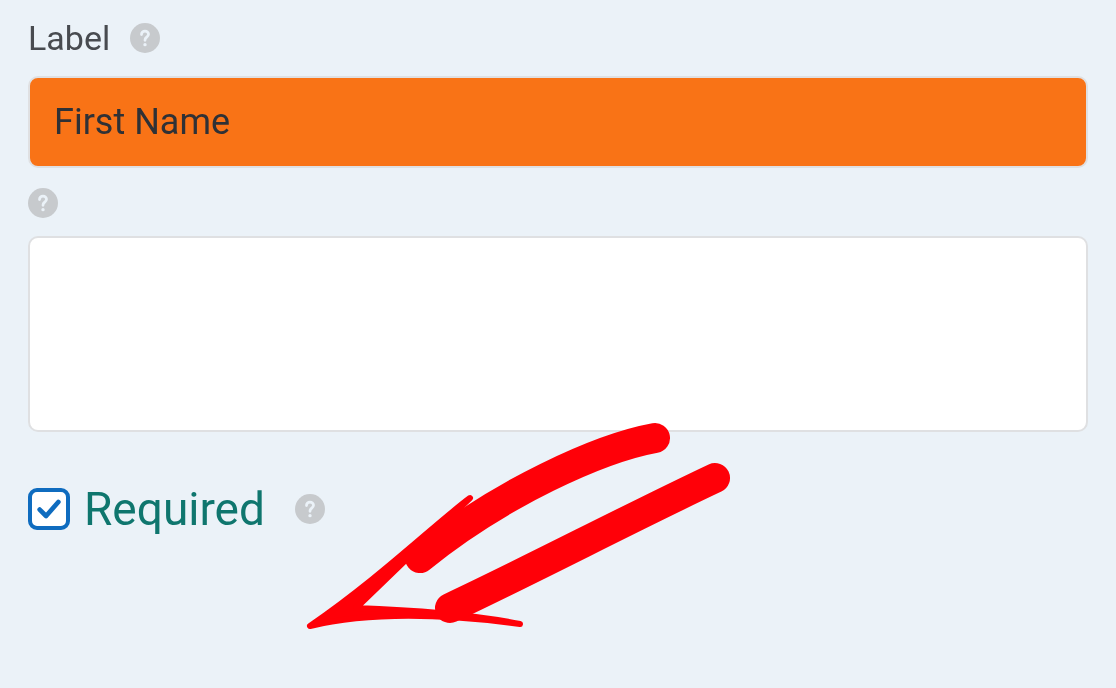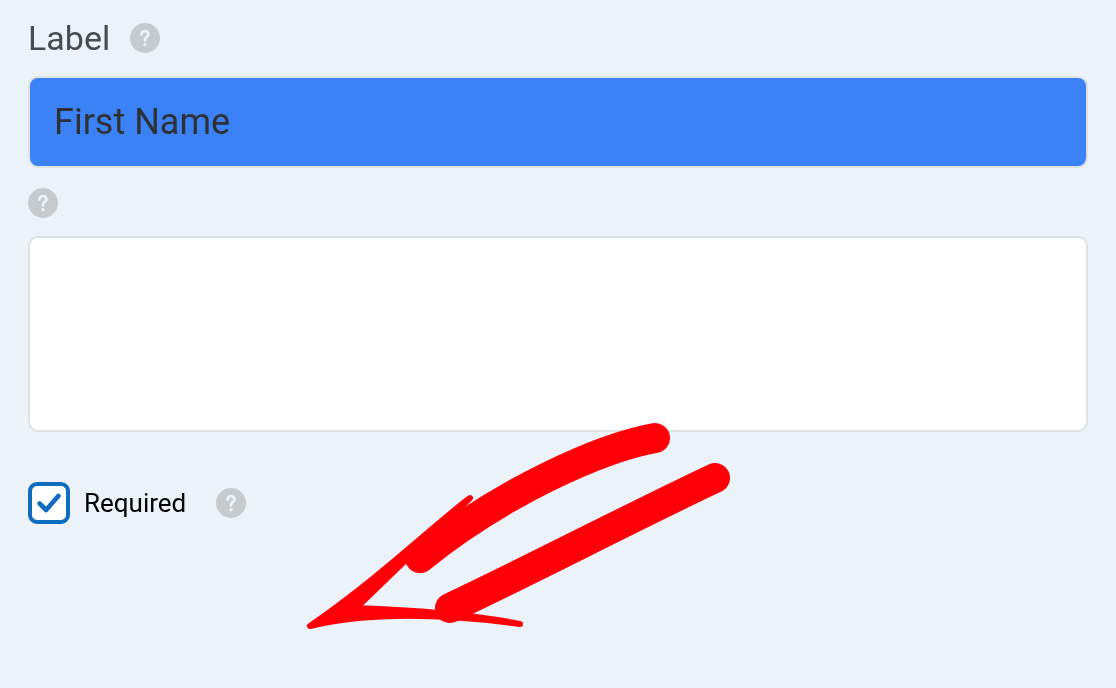--- a/index.html
+++ b/index.html
@@ -28,21 +28,21 @@
     height: 30px;
     display: inline-flex;
     align-items: center;
     justify-content: center;
     flex: 0 0 auto;
   }
   .help-icon svg { width: 30px; height: 30px; display:block; }
   .text-input {
     width: 100%;
     height: 92px;
-    background: #3b82f6;
+    background: #f97316;
     border: 2px solid #dfe0e2;
     border-radius: 10px;
     font-size: 36px;
     color: #2f3136;
     padding: 0 24px;
     font-family: inherit;
     outline: none;
   }
   .textarea-input {
     width: 100%;
@@ -70,22 +70,22 @@
     border-radius: 9px;
     background: #ffffff;
     display: flex;
     align-items: center;
     justify-content: center;
     cursor: pointer;
     flex: 0 0 auto;
   }
   .checkbox svg { width: 28px; height: 28px; display:block; }
   .checkbox-label {
-    font-size: 26px;
-    color: #000000;
+    font-size: 46px;
+    color: #0f766e;
   }
   .checkbox-row .help-icon { margin-left: 16px; }
 
   .arrow-annotation {
     position: absolute;
     left: 300px;
     top: 438px;
     width: 430px;
     height: 240px;
     pointer-events: none;

